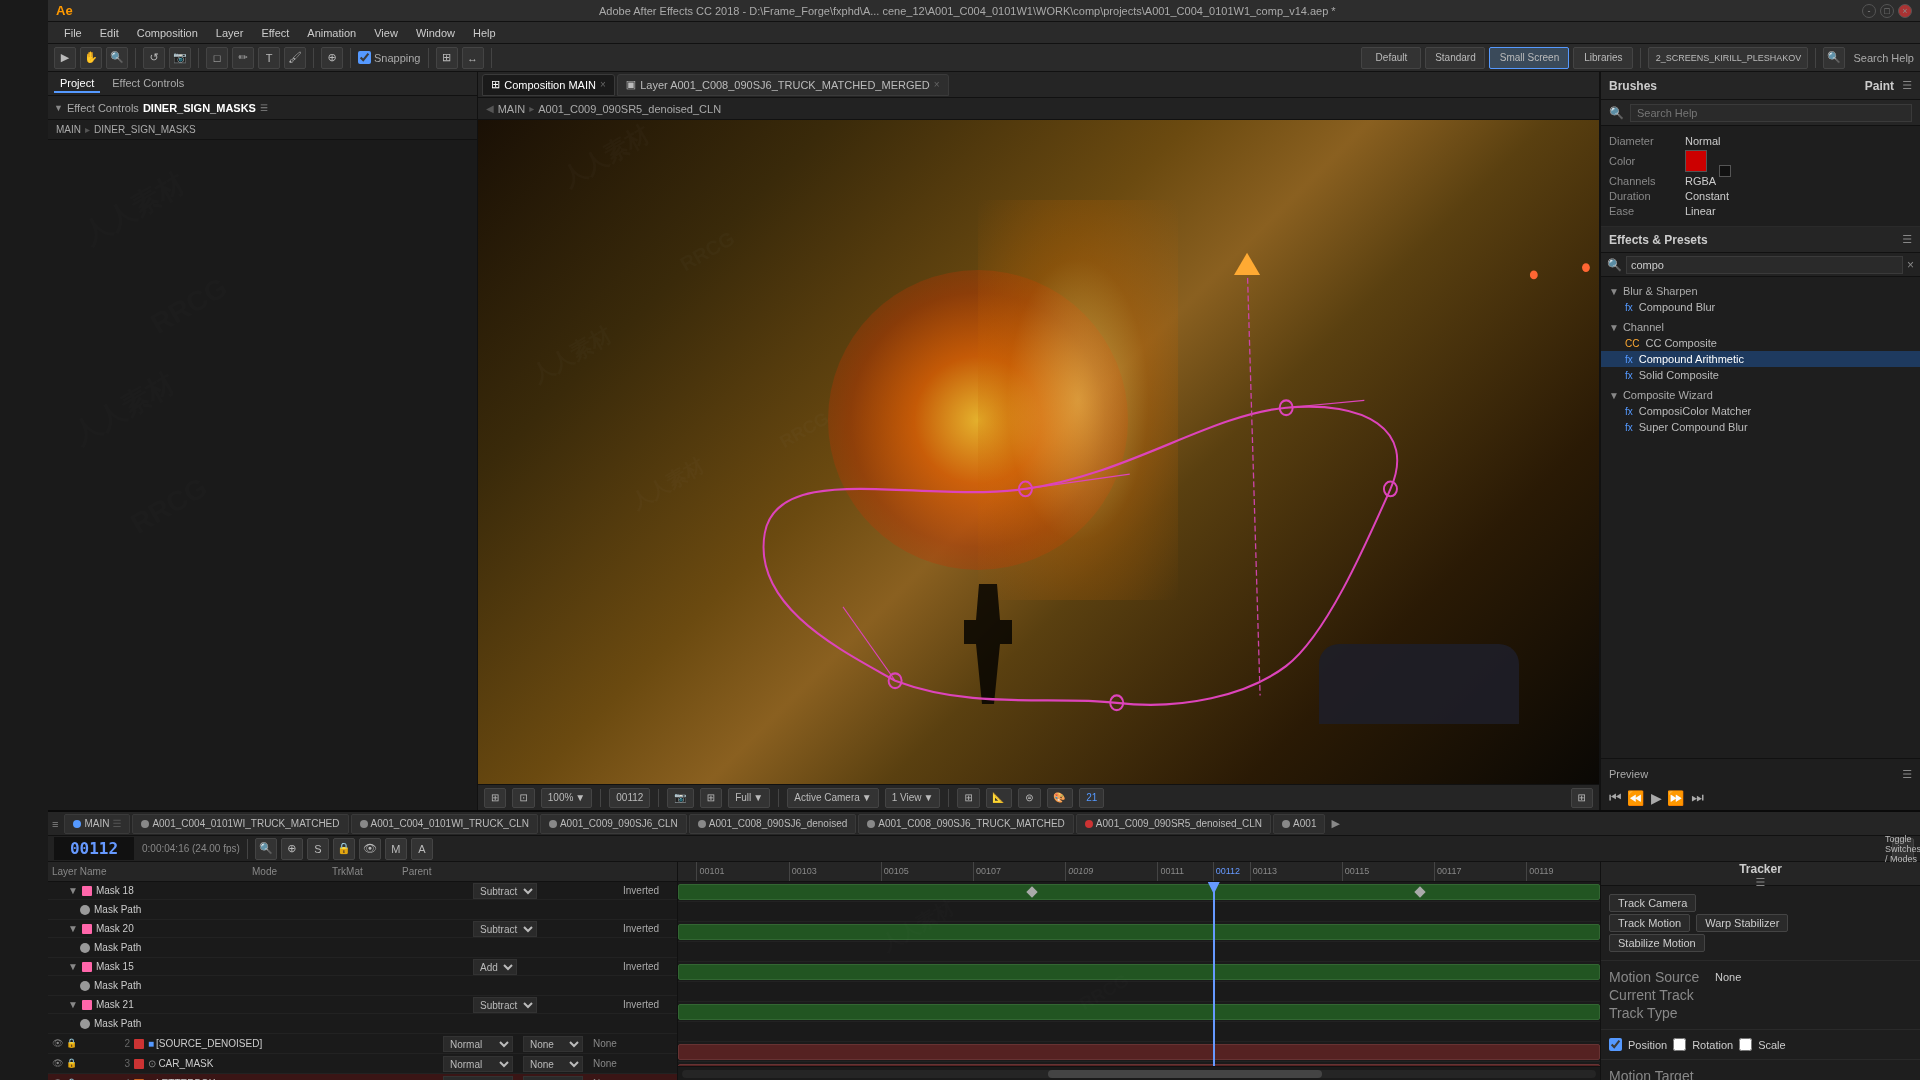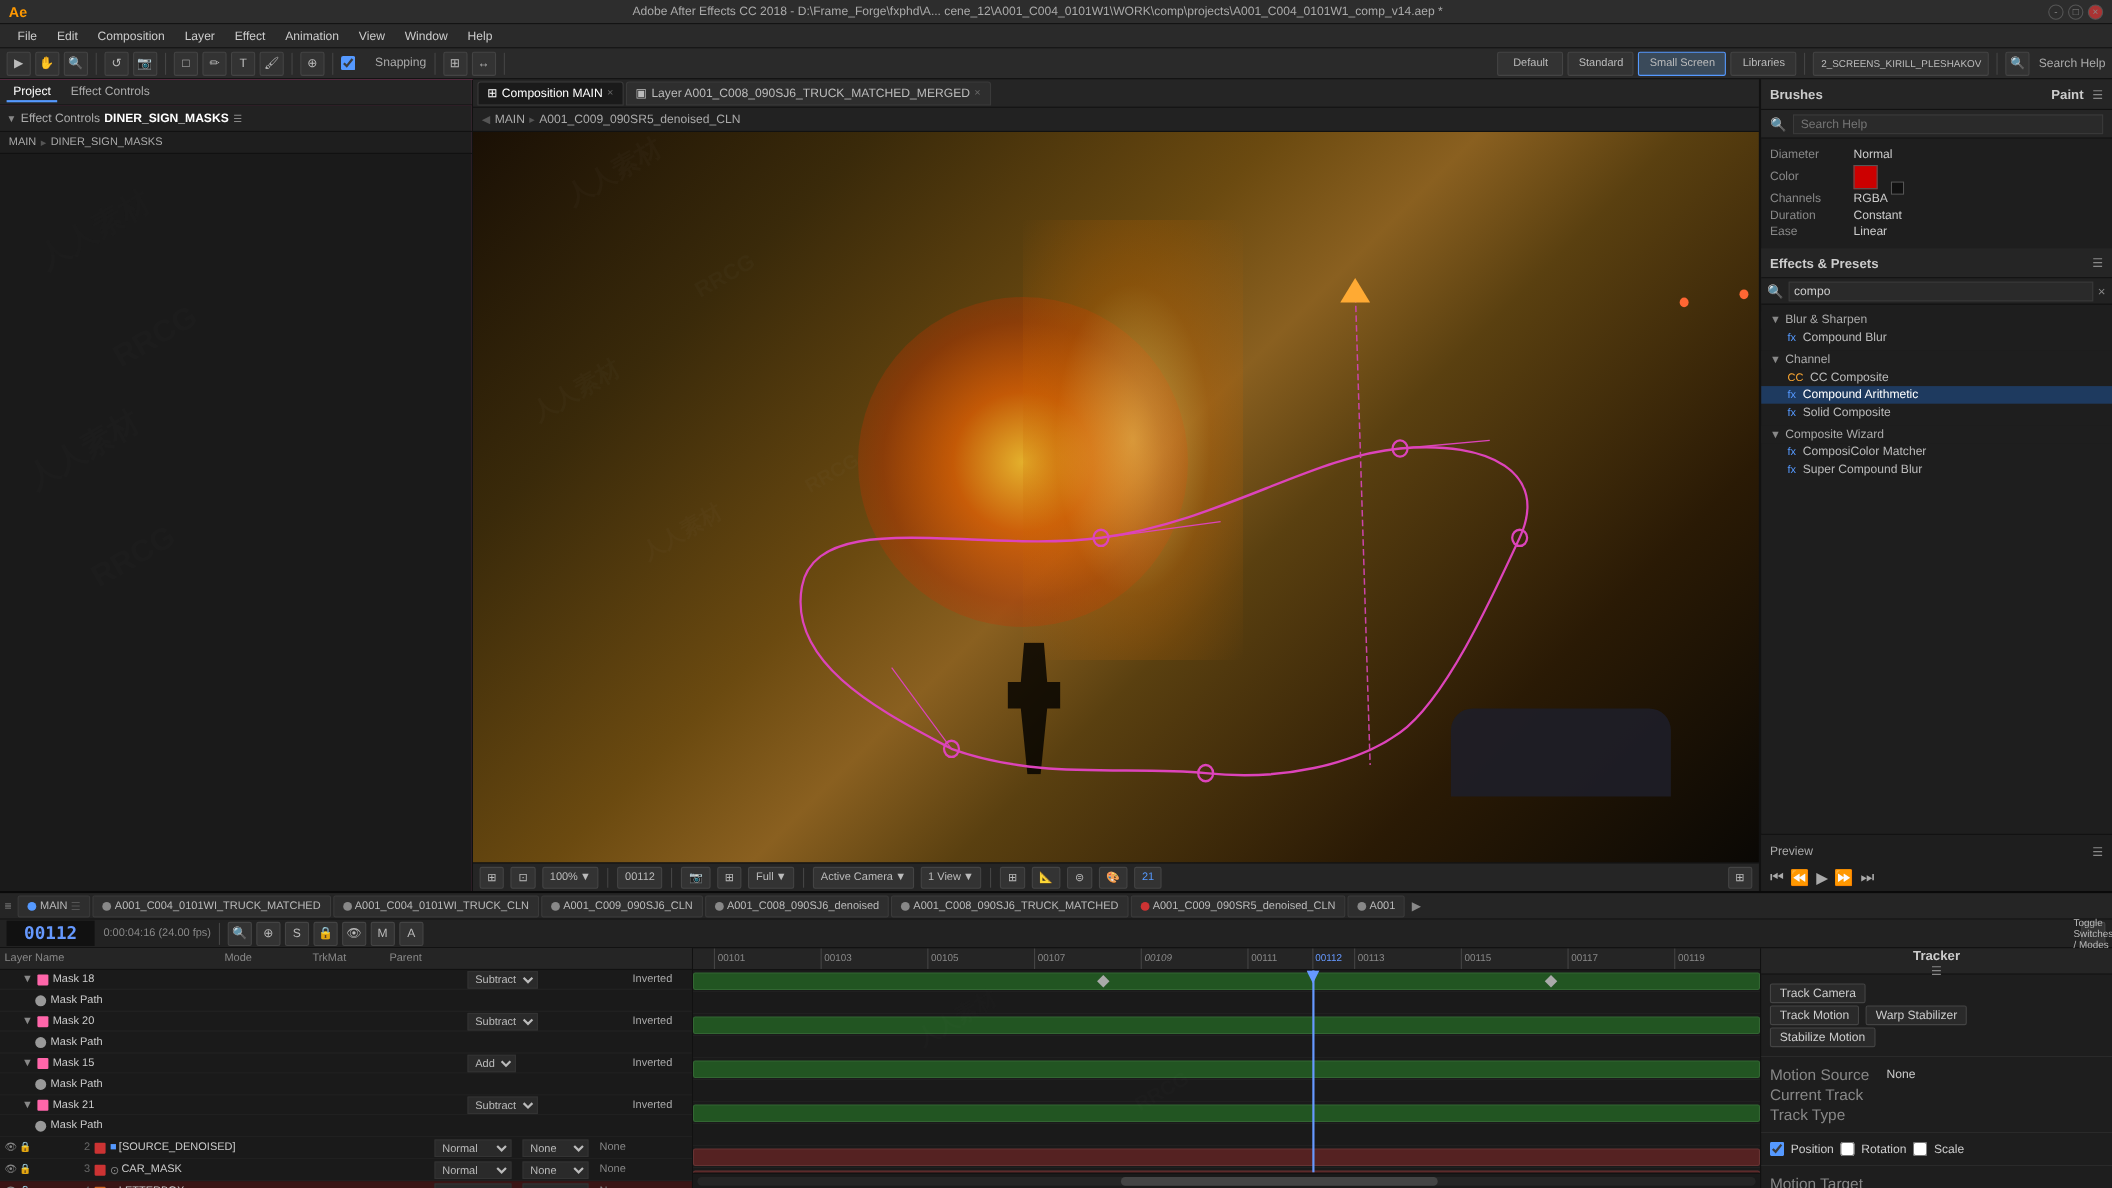--- a/index.html
+++ b/index.html
@@ -605,20 +605,21 @@
       font-size: 11px;
       padding: 2px 6px;
       height: 18px;
     }
     .search-icon { color: #888; font-size: 12px; }
 
     .layout-wrapper {
       display: flex;
       flex-direction: column;
       height: 100%;
+      margin-left: 48px;
     }
 
     .main-content {
       display: flex;
       flex: 1;
       overflow: hidden;
     }
 
     #bottom-timeline {
       height: 270px;
@@ -666,21 +667,21 @@
     <div class="toolbar-btn">↺</div>
     <div class="toolbar-btn">📷</div>
     <div class="toolbar-sep"></div>
     <div class="toolbar-btn">□</div>
     <div class="toolbar-btn">✏</div>
     <div class="toolbar-btn">T</div>
     <div class="toolbar-btn">🖌</div>
     <div class="toolbar-sep"></div>
     <div class="toolbar-btn">⊕</div>
     <div class="toolbar-sep"></div>
-    <label style="display:flex;gap:18px;color:#aaa;font-size:11px;">
+    <label style="display:flex;align-items:center;gap:3px;color:#aaa;font-size:11px;">
       <input type="checkbox" checked="" style="accent-color: rgb(85, 153, 255);">
       <span>Snapping</span>
     </label>
     <div class="toolbar-sep"></div>
     <div class="toolbar-btn">⊞</div>
     <div class="toolbar-btn">↔</div>
     <div class="toolbar-sep"></div>
     <div style="flex:1"></div>
     <div class="toolbar-btn" style="width:60px;font-size:10px;">Default</div>
     <div class="toolbar-btn" style="width:60px;font-size:10px;">Standard</div>
@@ -815,21 +816,21 @@
         </div>
         <div style="flex:1"></div>
         <div class="viewer-ctrl-btn">⊞</div>
       </div>
     </div>
 
     <div id="right-panel">
 
       <div id="brushes-paint-bar">
         <span class="panel-section-title">Brushes</span>
-        <div style="display:flex;align-items:flex-end;gap:8px;padding-left:19px;">
+        <div style="display:flex;align-items:flex-start;gap:8px;padding-left:19px;">
           <span class="panel-section-title">Paint</span>
           <span style="color:#888;cursor:pointer;">☰</span>
         </div>
       </div>
 
       <div id="search-help-bar">
         <span class="search-icon">🔍</span>
         <input type="text" id="search-help-input" placeholder="Search Help" style="">
       </div>
 

